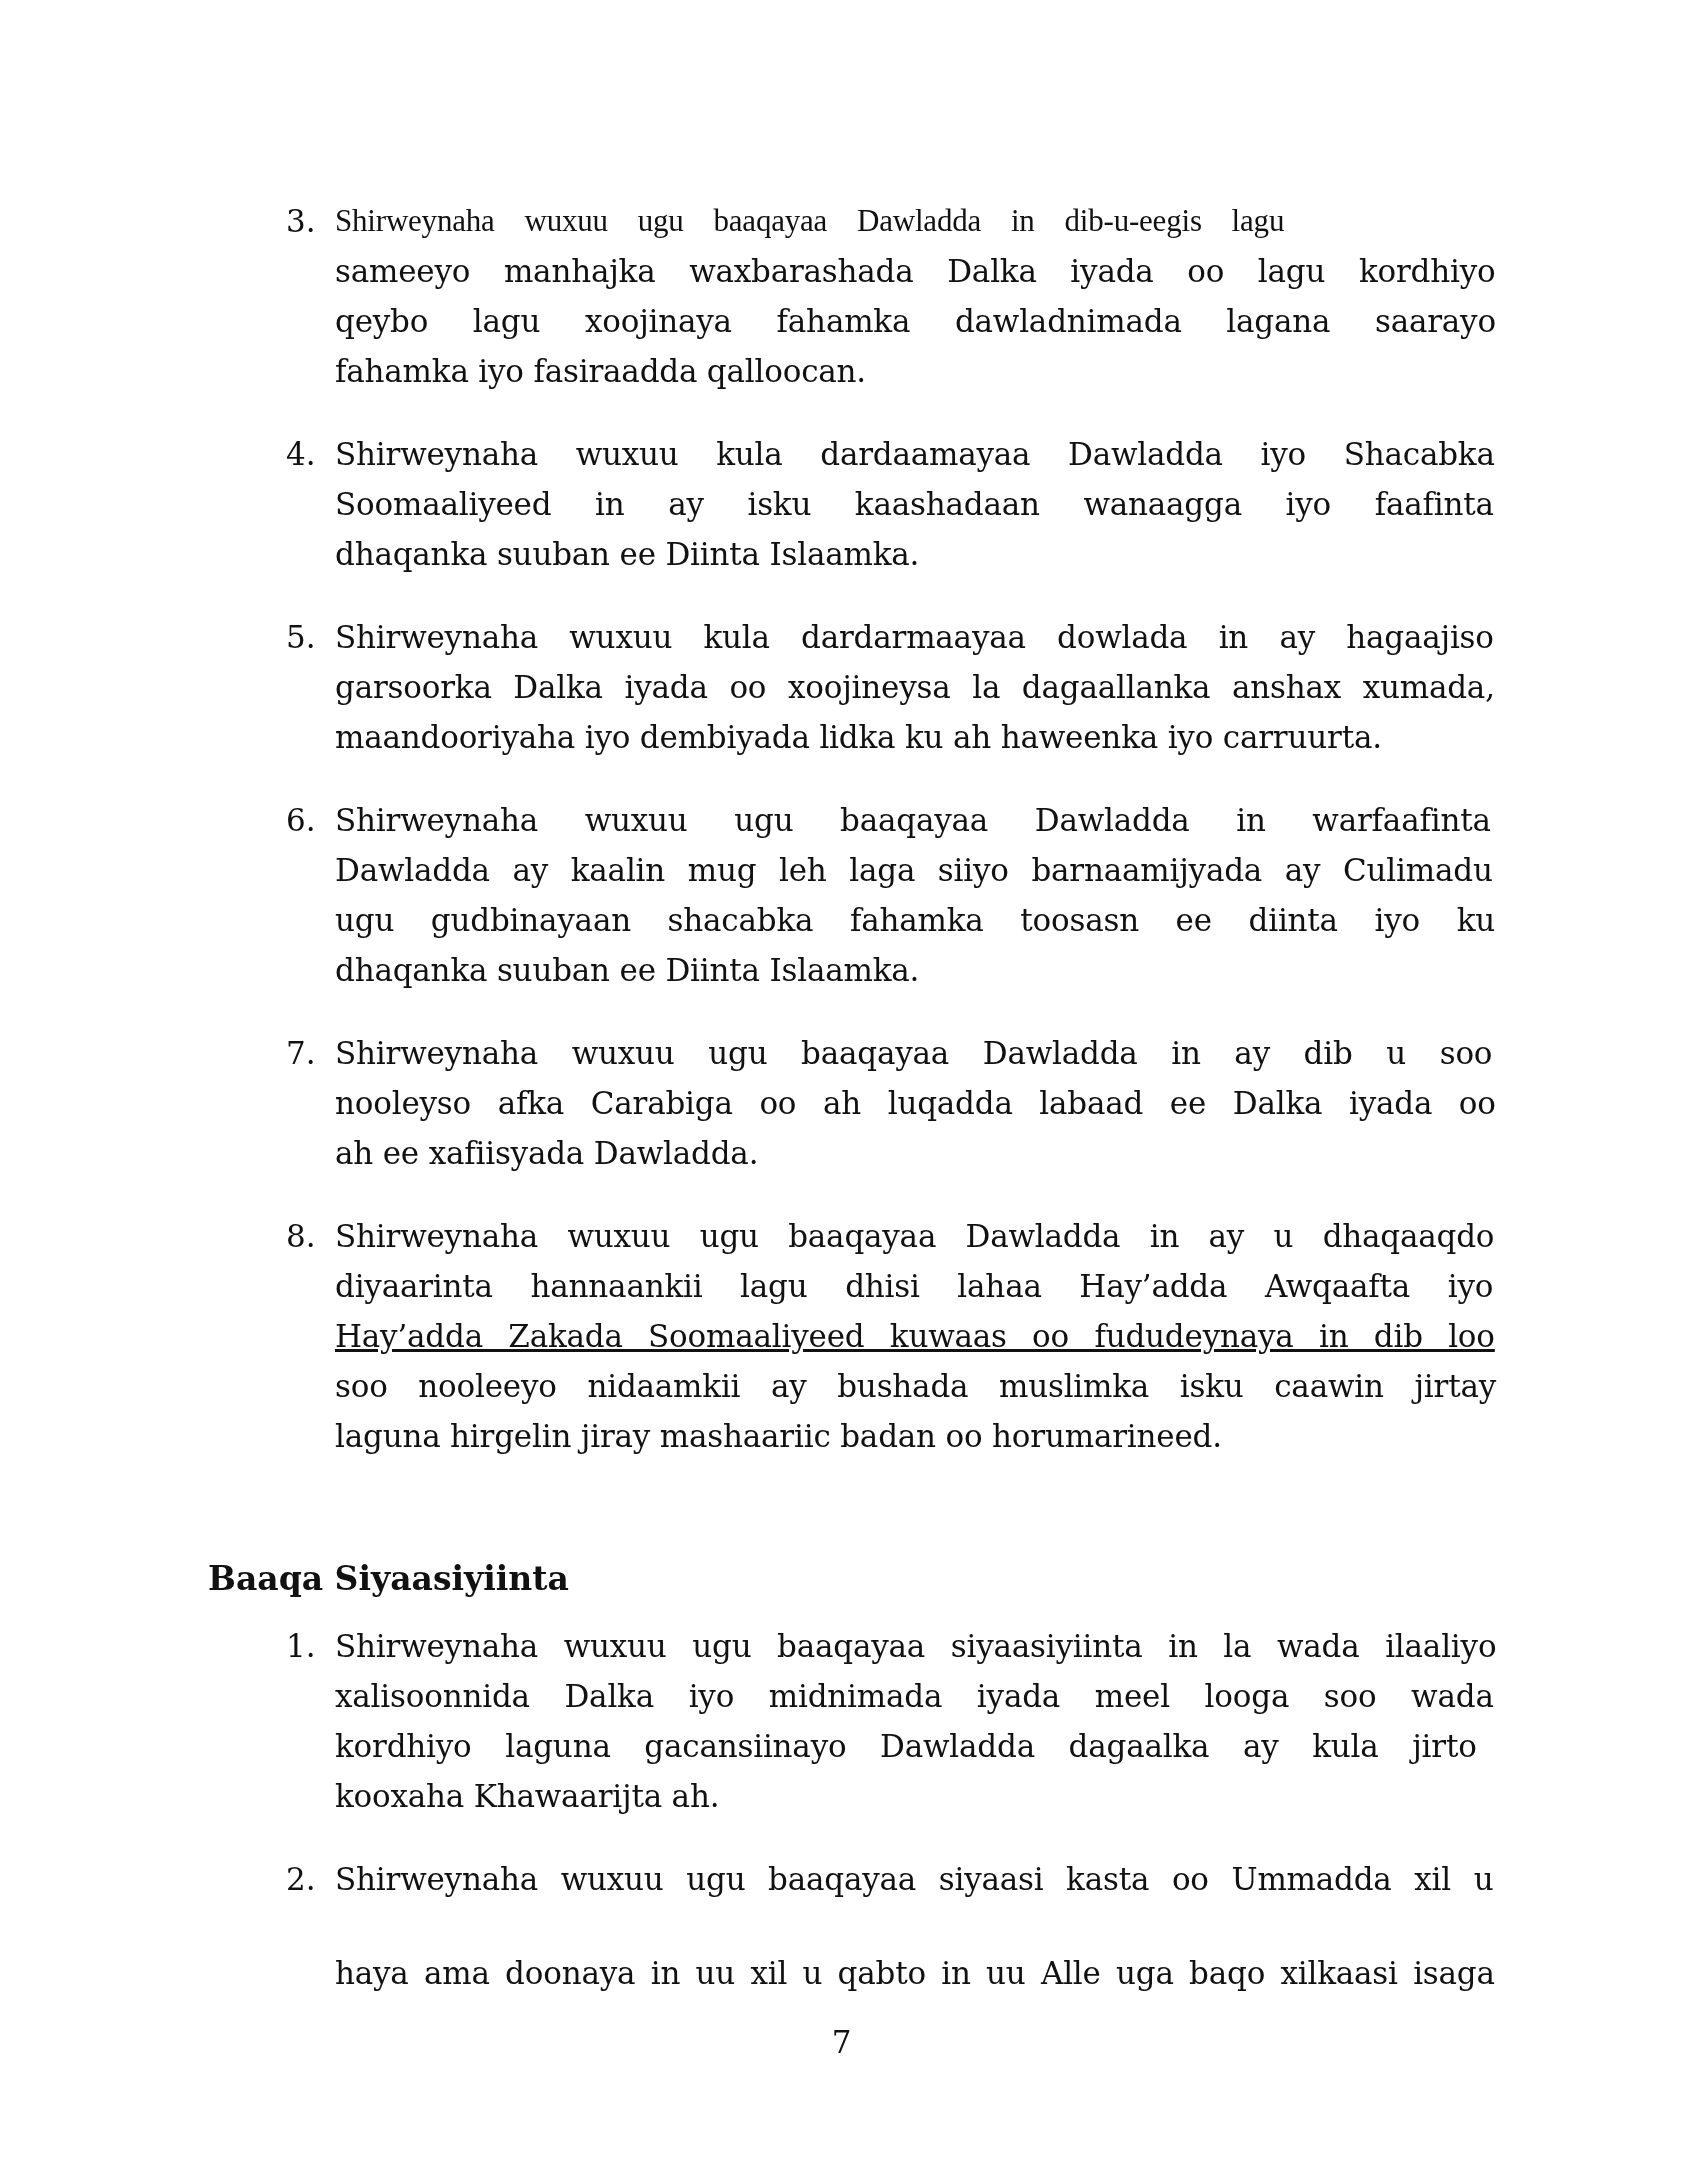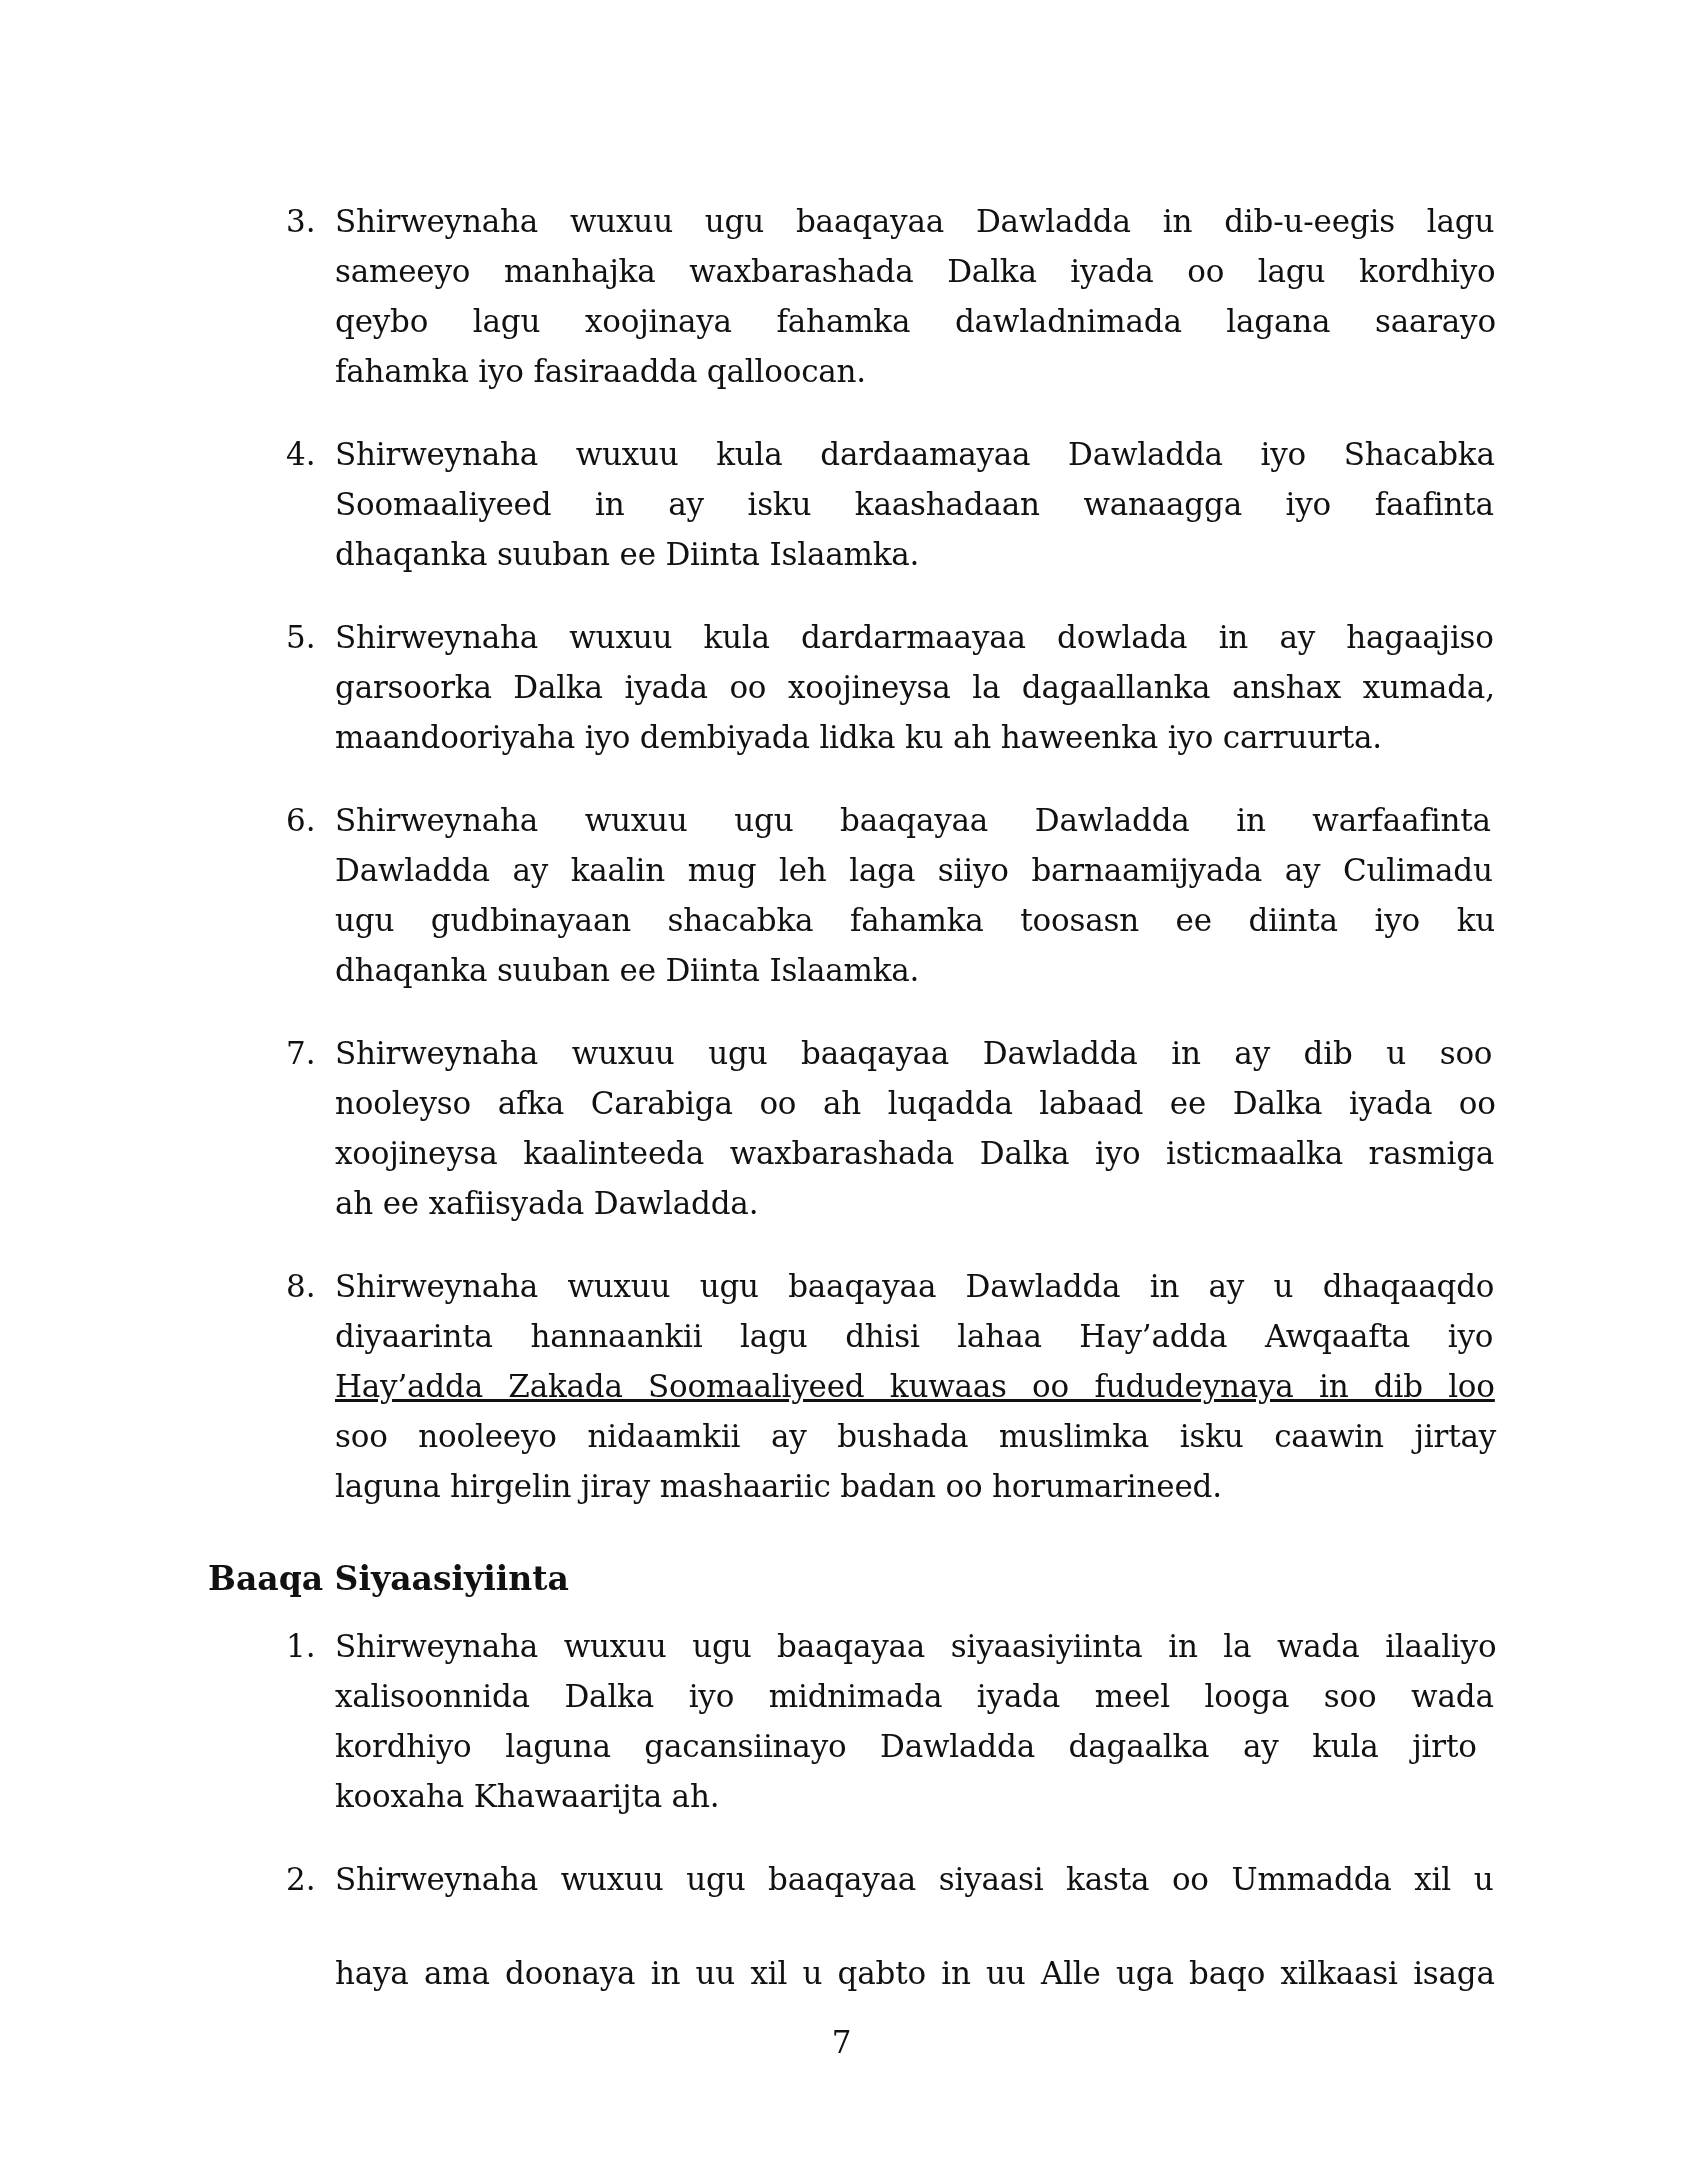--- a/index.html
+++ b/index.html
@@ -18,21 +18,21 @@
 </style>
 </head>
 <body>
 
 <div class="page">
 
   <div class="list" id="list-a">
       <div class="item">
         <span class="num">3.</span>
         <div class="body">
-          <span class="line" style="display: block; word-spacing: 22.3px; text-align: left; text-align-last: left;">Shirweynaha wuxuu ugu baaqayaa Dawladda in dib-u-eegis lagu</span>
+          <span class="line" style="display: block; word-spacing: 22.3px; text-align: left; text-align-last: left; font-family: Liberation Serif, serif;">Shirweynaha wuxuu ugu baaqayaa Dawladda in dib-u-eegis lagu</span>
           <span class="line" style="display: block; word-spacing: 24px; text-align: left; text-align-last: left;">sameeyo manhajka waxbarashada Dalka iyada oo lagu kordhiyo</span>
           <span class="line" style="display: block; word-spacing: 35px; text-align: left; text-align-last: left;">qeybo lagu xoojinaya fahamka dawladnimada lagana saarayo</span>
           <span class="line last" style="display: block;">fahamka iyo fasiraadda qalloocan.</span>
         </div>
       </div>
       <div class="item">
         <span class="num">4.</span>
         <div class="body">
           <span class="line" style="display: block; word-spacing: 28px; text-align: left; text-align-last: left;">Shirweynaha wuxuu kula dardaamayaa Dawladda iyo Shacabka</span>
           <span class="line" style="display: block; word-spacing: 34px; text-align: left; text-align-last: left;">Soomaaliyeed in ay isku kaashadaan wanaagga iyo faafinta</span>
@@ -54,21 +54,20 @@
           <span class="line" style="display: block; word-spacing: 13px; text-align: left; text-align-last: left;">Dawladda ay kaalin mug leh laga siiyo barnaamijyada ay Culimadu</span>
           <span class="line" style="display: block; word-spacing: 27px; text-align: left; text-align-last: left;">ugu gudbinayaan shacabka fahamka toosasn ee diinta iyo ku</span>
           <span class="line last" style="display: block;">dhaqanka suuban ee Diinta Islaamka.</span>
         </div>
       </div>
       <div class="item">
         <span class="num">7.</span>
         <div class="body">
           <span class="line" style="display: block; word-spacing: 24px; text-align: right; text-align-last: left;">Shirweynaha wuxuu ugu baaqayaa Dawladda in ay dib u soo</span>
           <span class="line" style="display: block; word-spacing: 17px; text-align: left; text-align-last: left;">nooleyso afka Carabiga oo ah luqadda labaad ee Dalka iyada oo</span>
-          <span class="line" style="display: block; word-spacing: 16px; text-align: left; text-align-last: left;">xoojineysa kaalinteeda waxbarashada Dalka iyo isticmaalka rasmiga</span>
           <span class="line last" style="display: block;">ah ee xafiisyada Dawladda.</span>
         </div>
       </div>
       <div class="item">
         <span class="num">8.</span>
         <div class="body">
           <span class="line" style="display: block; word-spacing: 19.7px; text-align: left; text-align-last: left;">Shirweynaha wuxuu ugu baaqayaa Dawladda in ay u dhaqaaqdo</span>
           <span class="line" style="display: block; word-spacing: 28px; text-align: left; text-align-last: left;">diyaarinta hannaankii lagu dhisi lahaa Hay’adda Awqaafta iyo</span>
           <span class="line" style="display: block; word-spacing: 15.7px; text-align: left; text-align-last: left; text-decoration: underline;">Hay’adda Zakada Soomaaliyeed kuwaas oo fududeynaya in dib loo</span>
           <span class="line" style="display: block; word-spacing: 21px; text-align: left; text-align-last: left;">soo nooleeyo nidaamkii ay bushada muslimka isku caawin jirtay</span>

